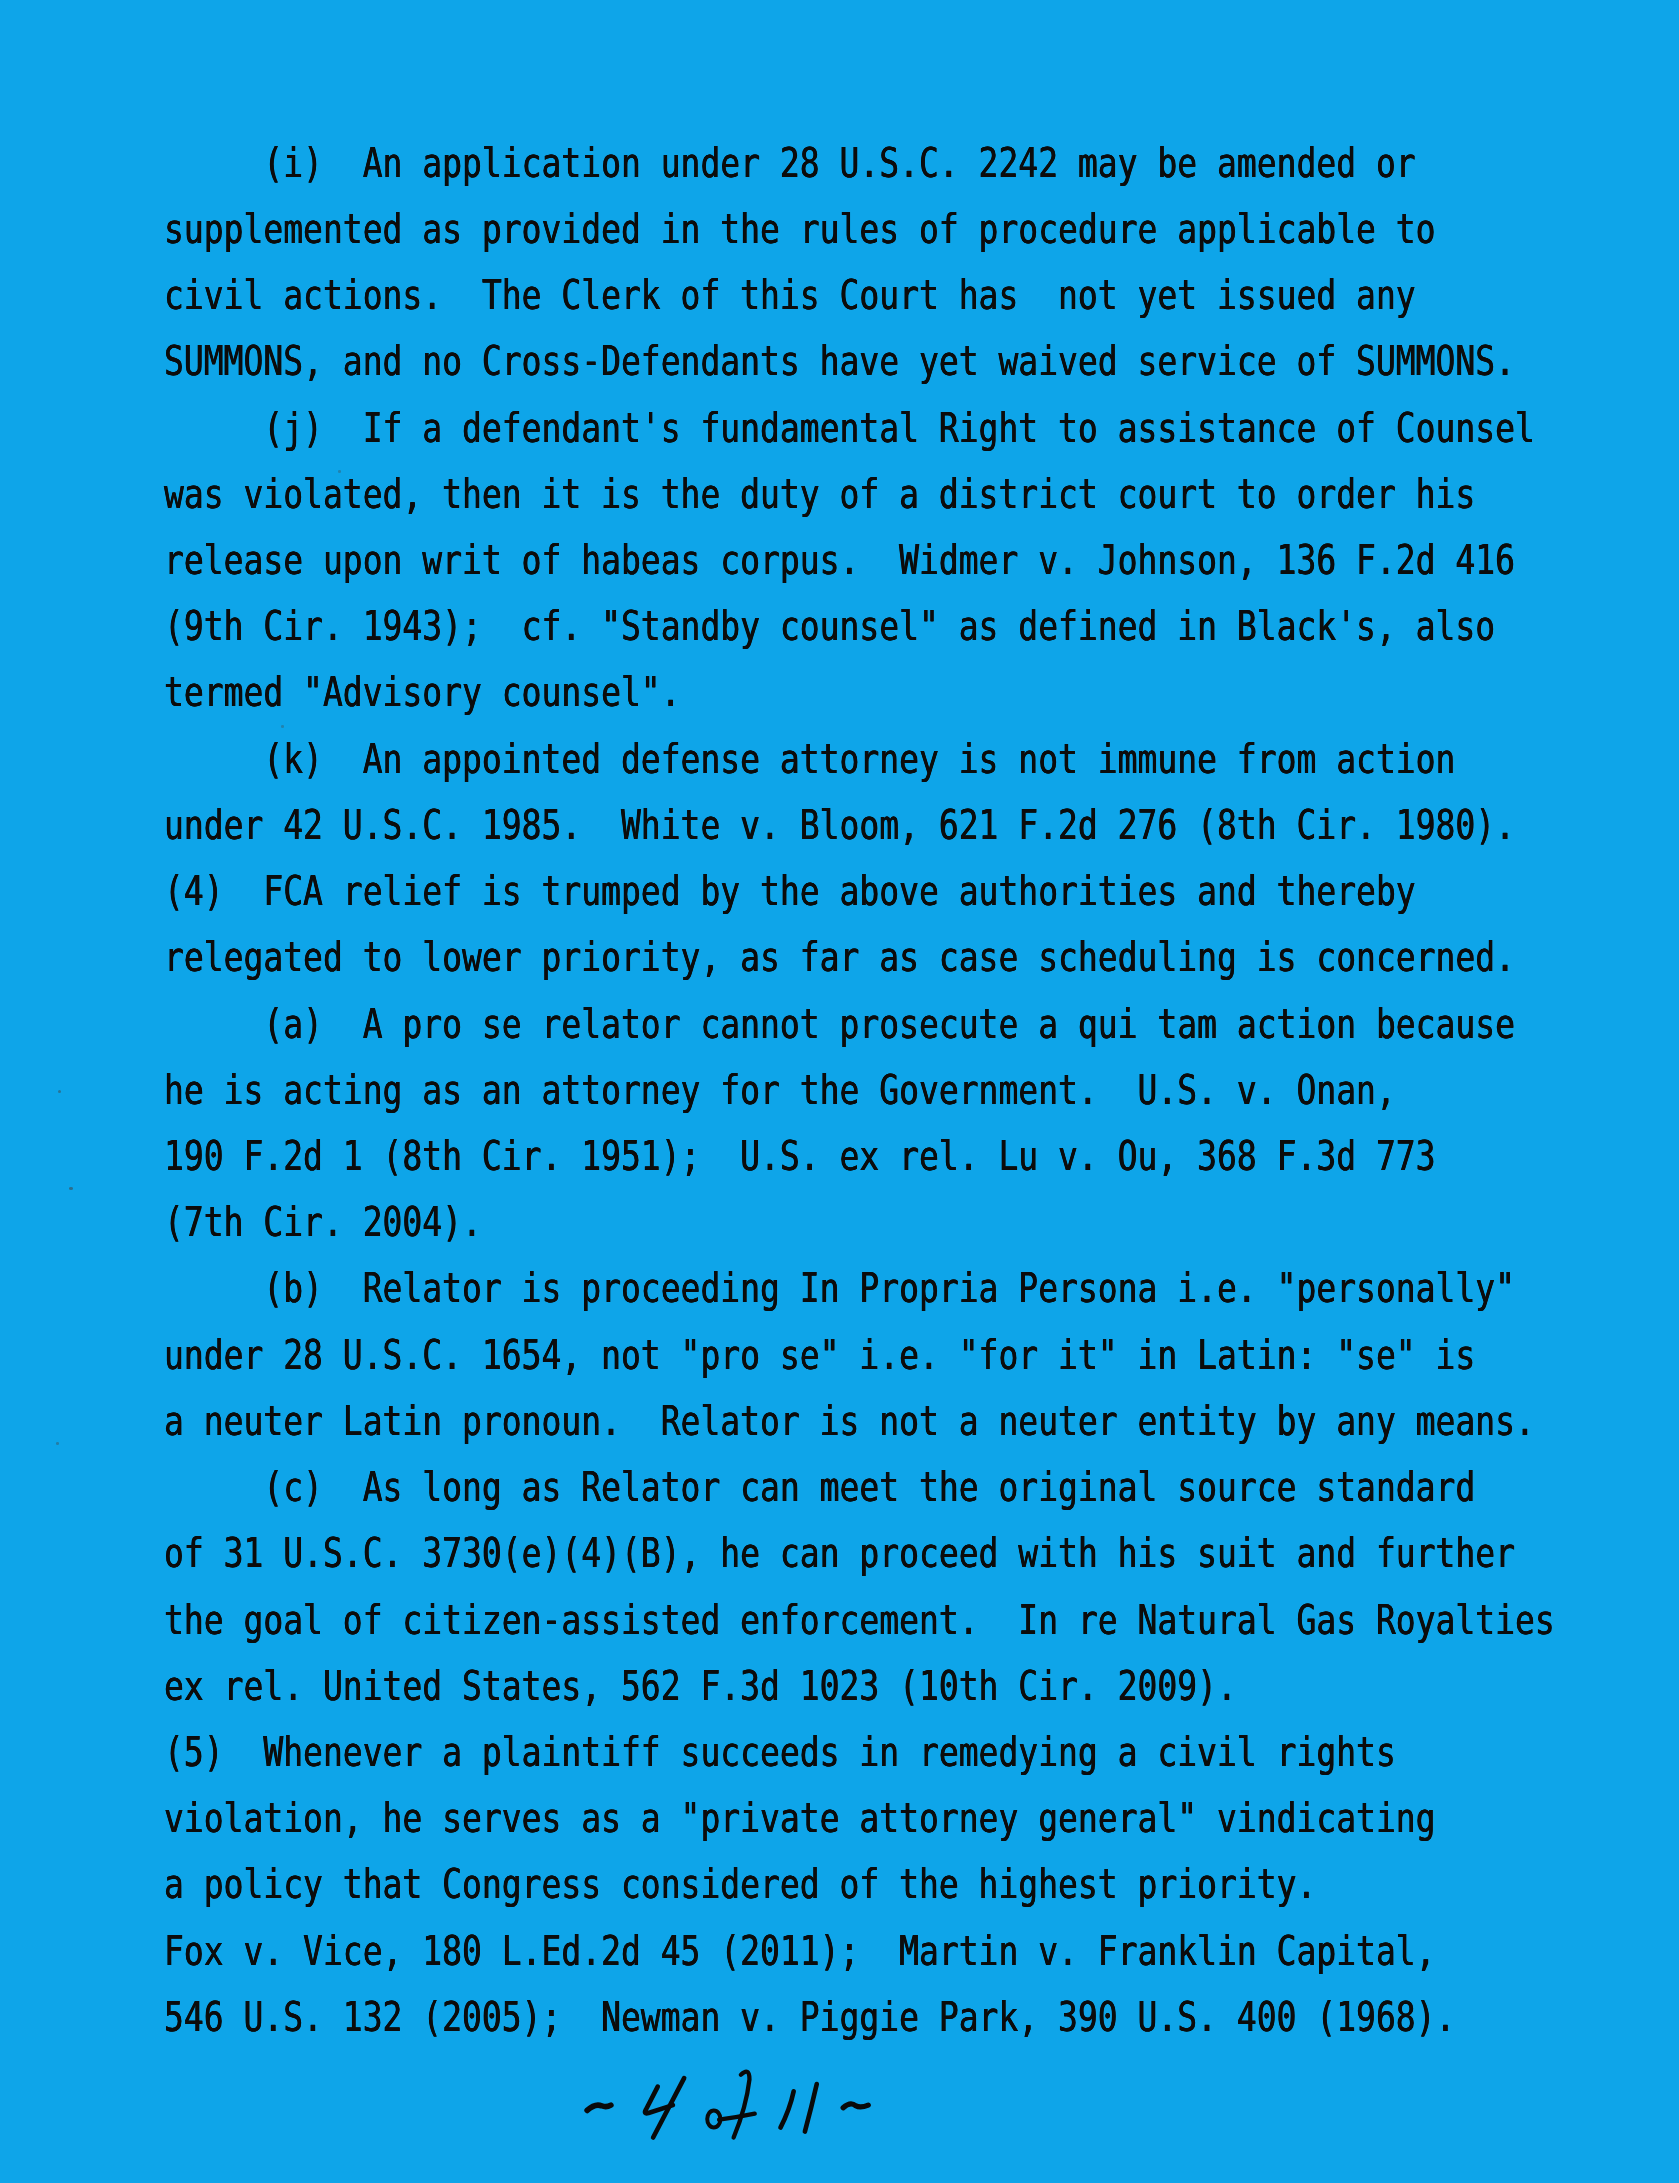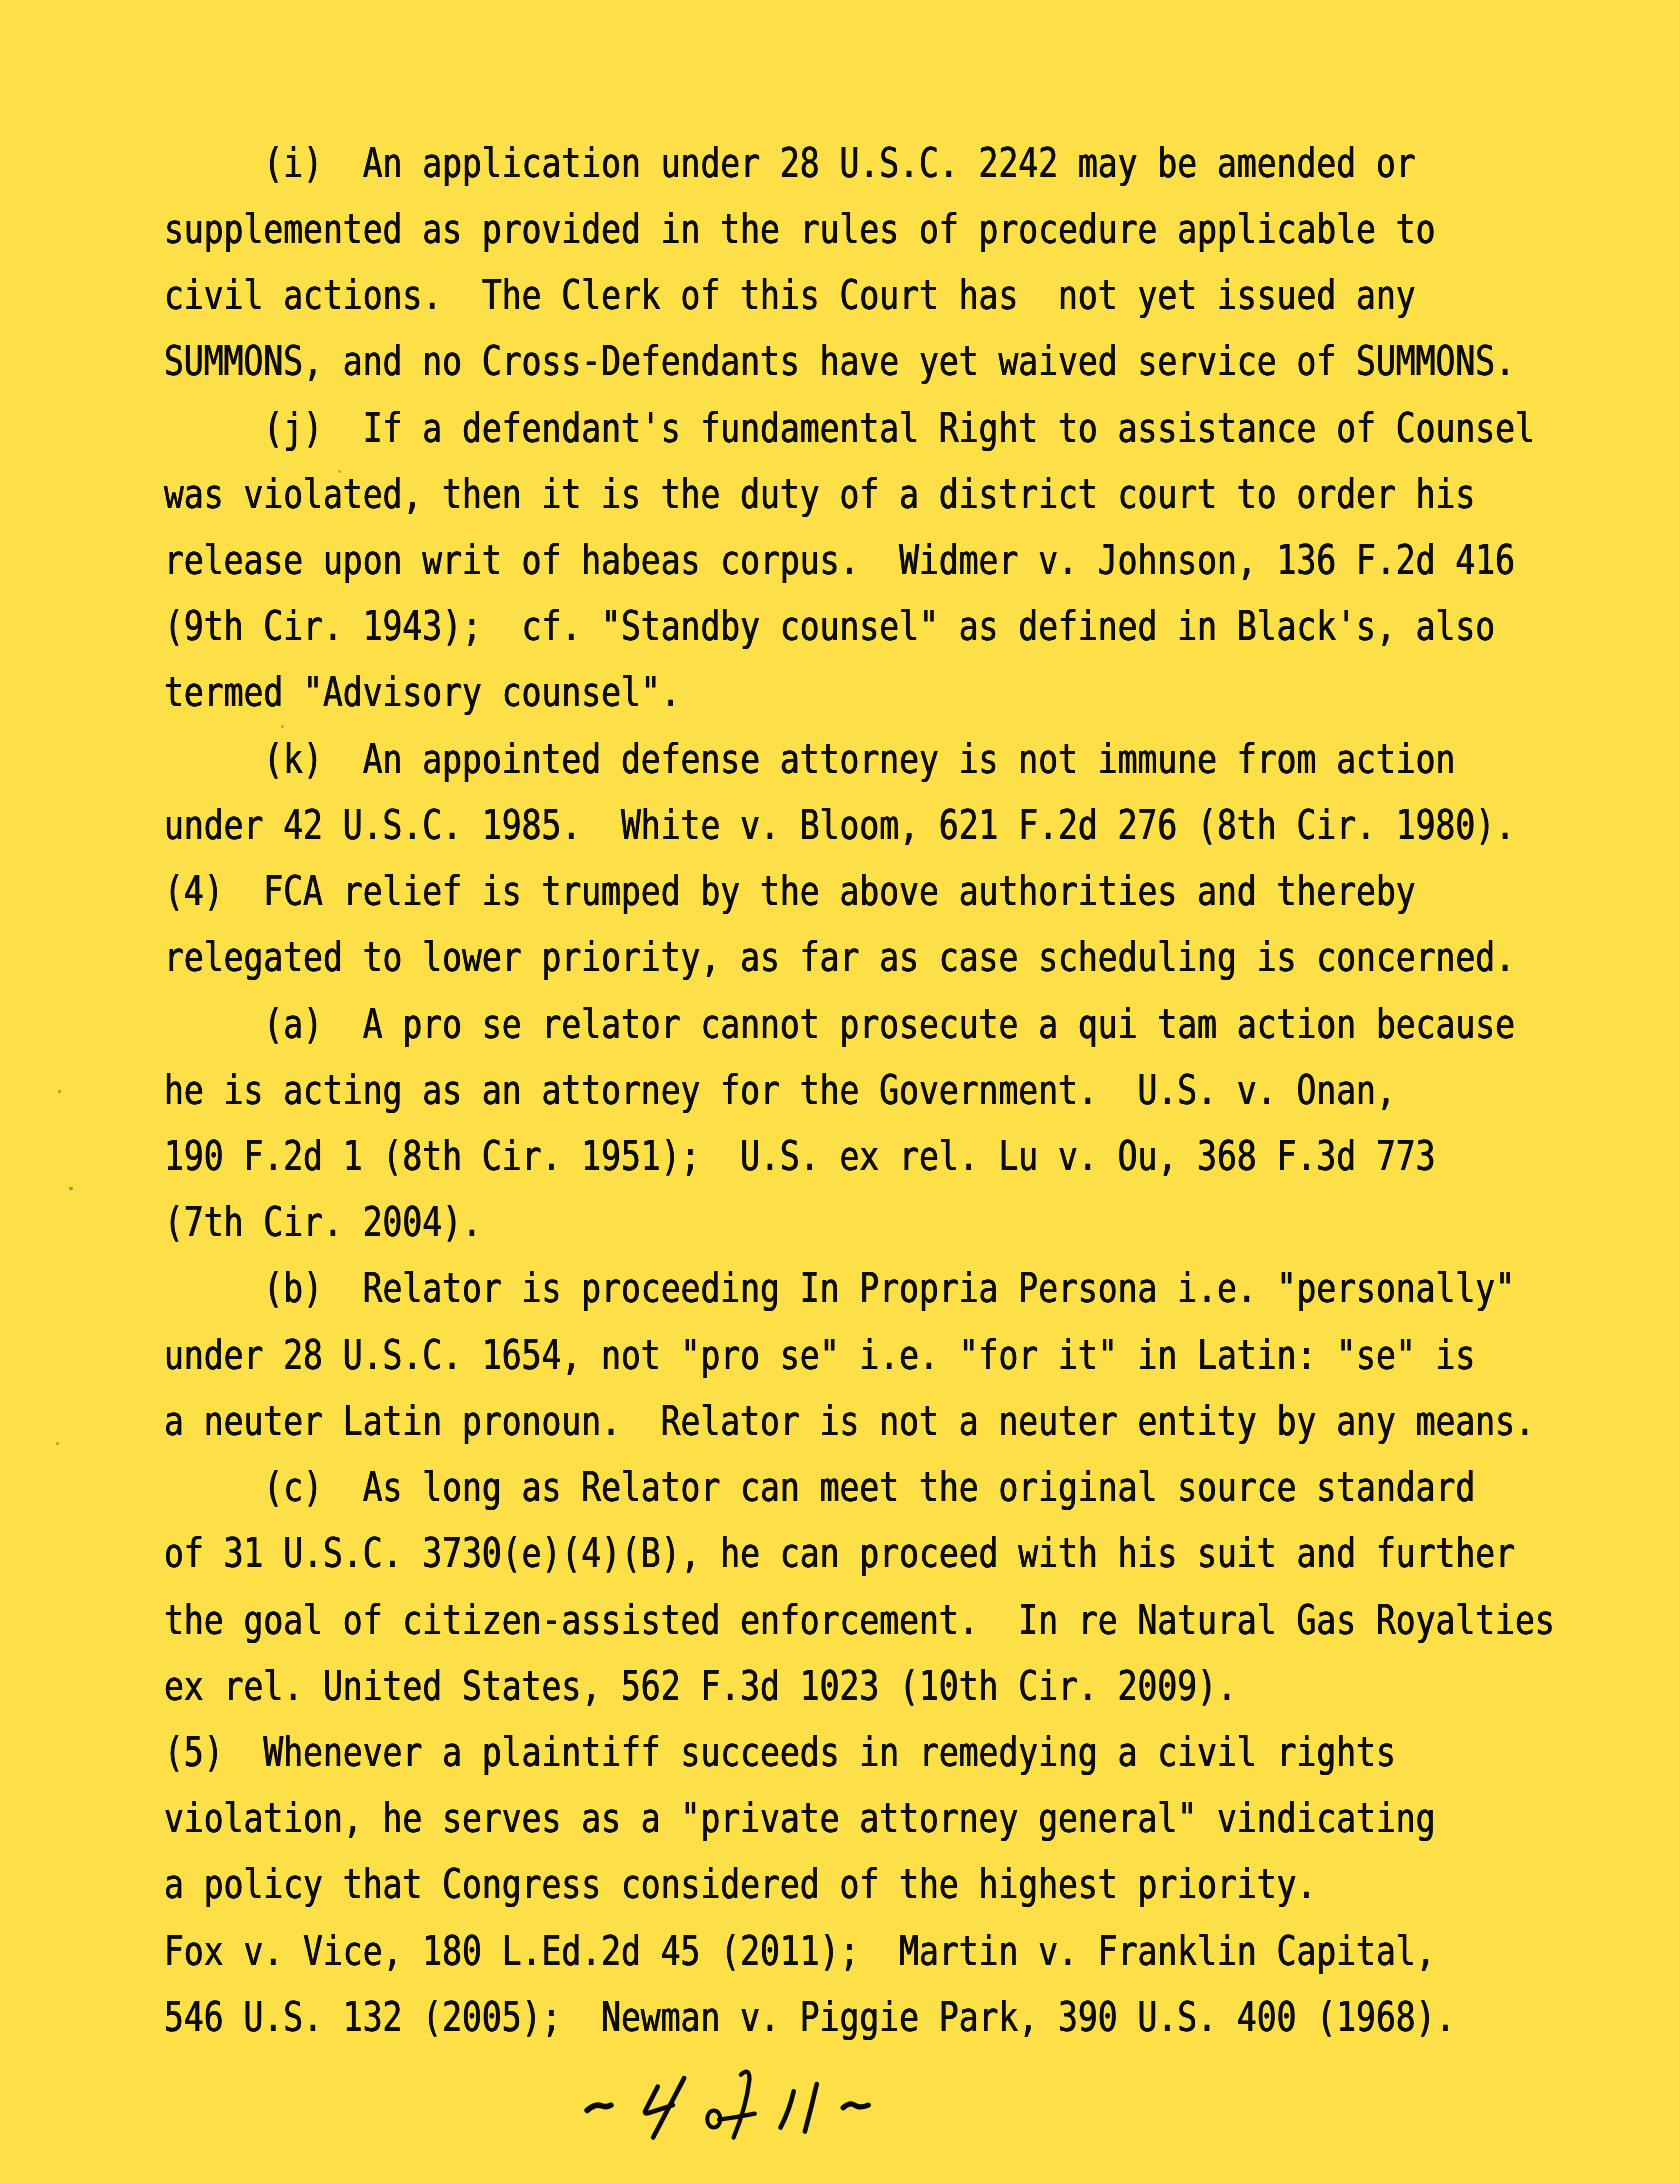--- a/index.html
+++ b/index.html
@@ -5,21 +5,21 @@
   html, body { margin: 0; padding: 0; }
   body {
     width: 1680px; height: 2183px;
     background: #ffffff;
     position: relative;
     overflow: hidden;
     font-family: "DejaVu Sans Mono", "Liberation Mono", monospace;
   }
   .page {
     position: absolute; inset: 0;
-    background: #fde047;
+    background: #0ea5e9;
     padding-left: 20px;
   }
   .line {
     position: absolute;
     left: 164px;
     font-family: "DejaVu Sans Mono", "Liberation Mono", monospace;
     font-size: 33px;
     line-height: 40px;
     letter-spacing: 0;
     white-space: pre;

